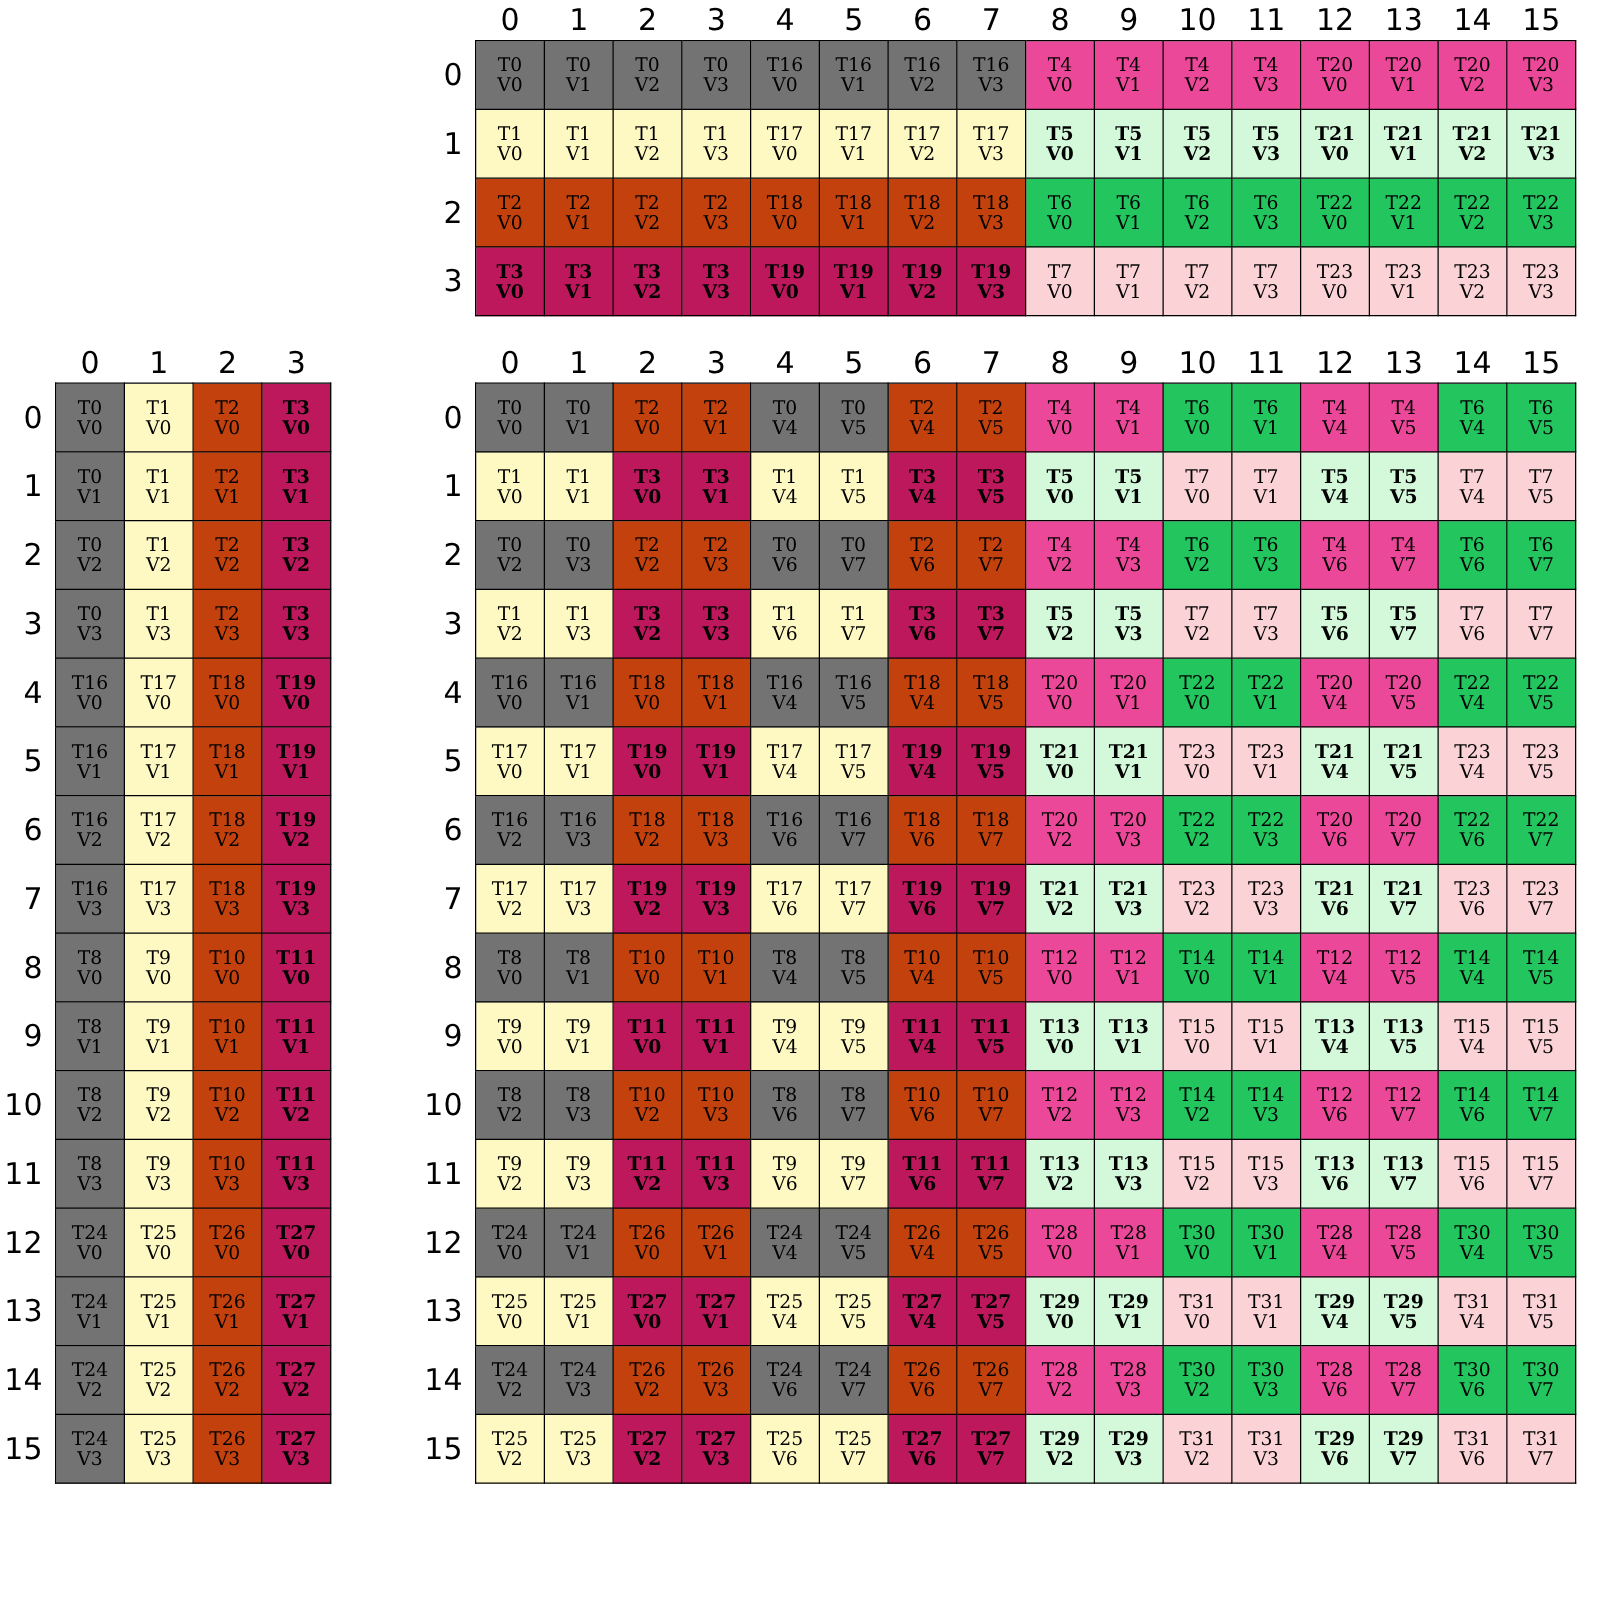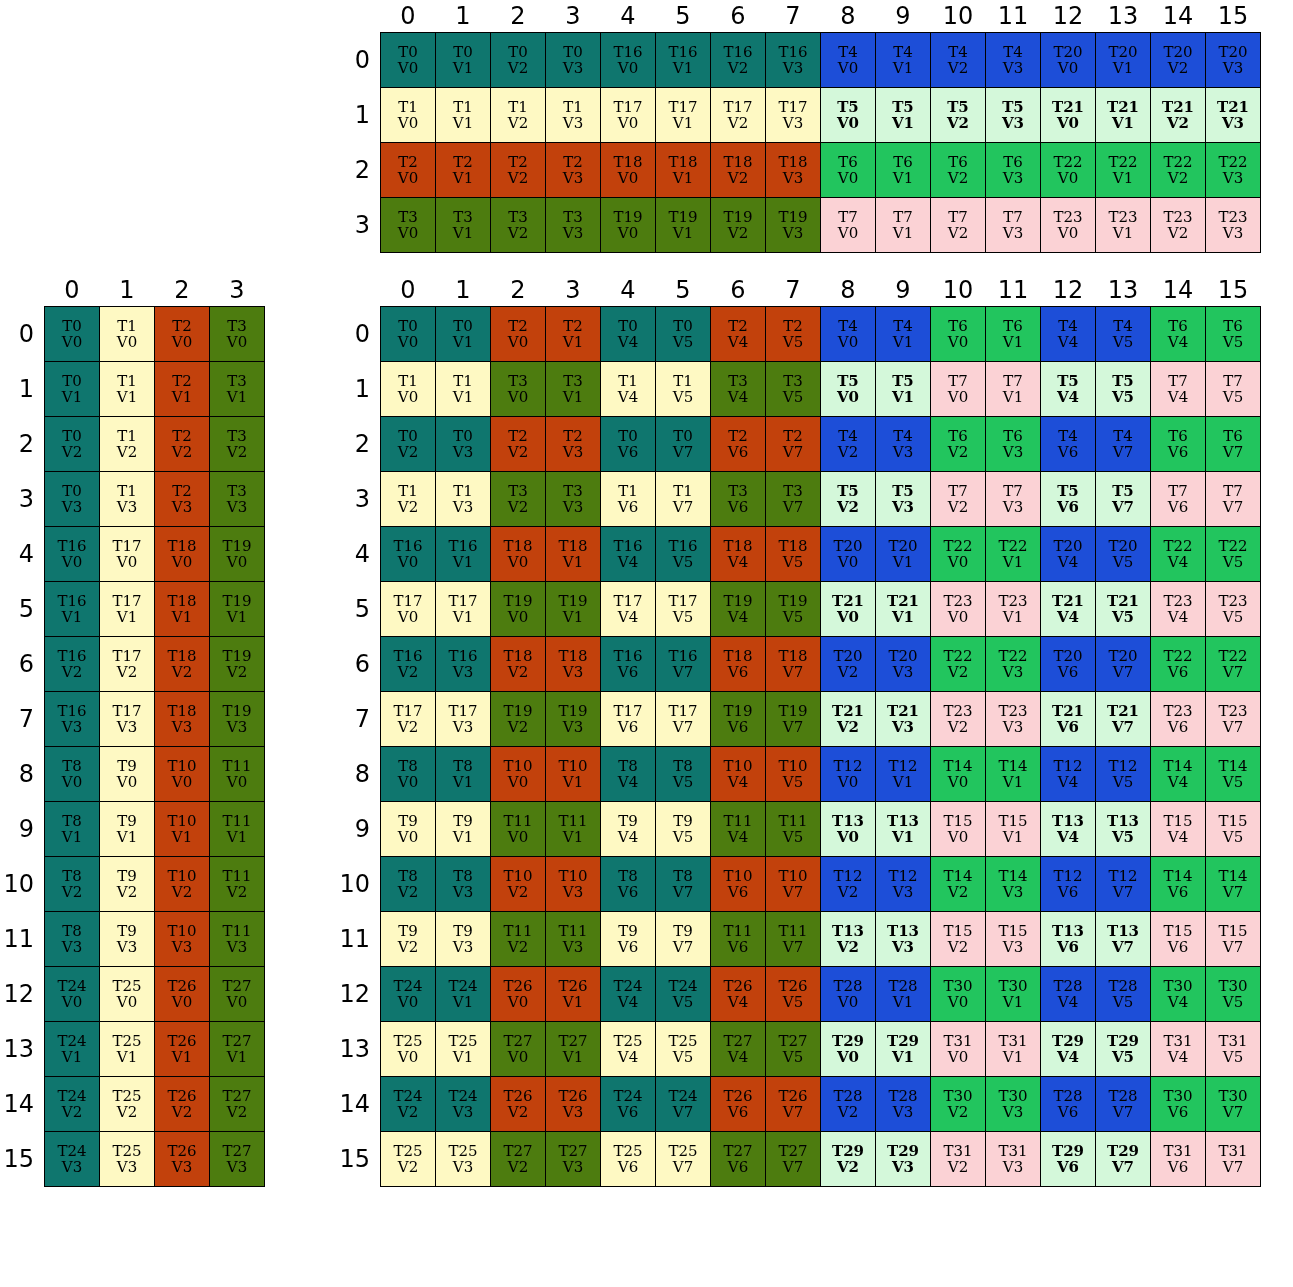--- a/index.html
+++ b/index.html
@@ -18,25 +18,25 @@
   table.grid td.cell div{pointer-events:none;}
   .colhdr, .rowhdr{
     font-size:24px;color:#000;text-align:center;vertical-align:middle;
     font-family:"DejaVu Sans","Liberation Sans",sans-serif;
     border:none;padding:0;height:32px;
   }
   .rowhdr{width:34px;height:54px;text-align:right;padding-right:10px;}
   .corner{border:none;}
 
   
-  .c-blue   {background:#0f766e;}
+  .c-blue   {background:#737373;}
   .c-green  {background:#fef9c3;}
   .c-yellow {background:#c2410c;}
-  .c-red    {background:#4d7c0f;}
-  .c-blue-l {background:#1d4ed8;margin-top:36px;}
+  .c-red    {background:#be185d;font-weight:bold;}
+  .c-blue-l {background:#ec4899;margin-top:36px;}
   .c-green-l{background:#d4f8da;font-weight:bold;}
   .c-yellow-l{background:#22c55e;}
   .c-red-l  {background:#fbd2d5;margin-top:48px;}
 
   
   #top-grid{position:absolute;left:336px;top:0px;}
   #left-grid{position:absolute;left:0px;top:274px;}
   #main-grid{position:absolute;left:336px;top:274px;}
 </style>
 </head>

